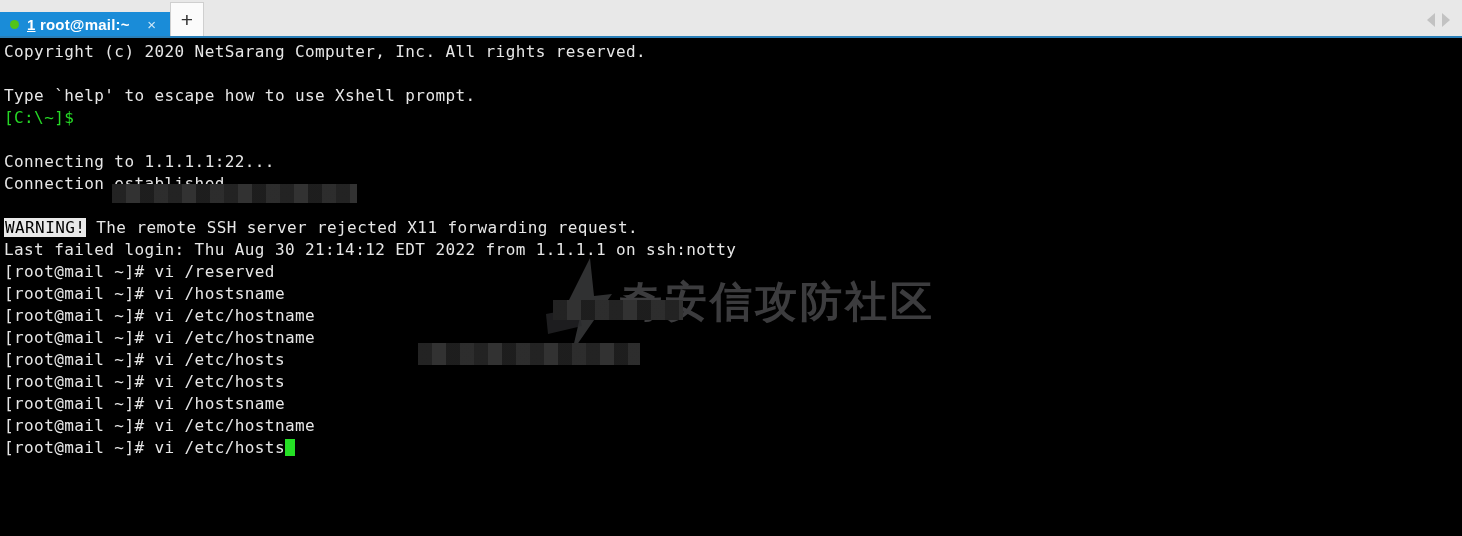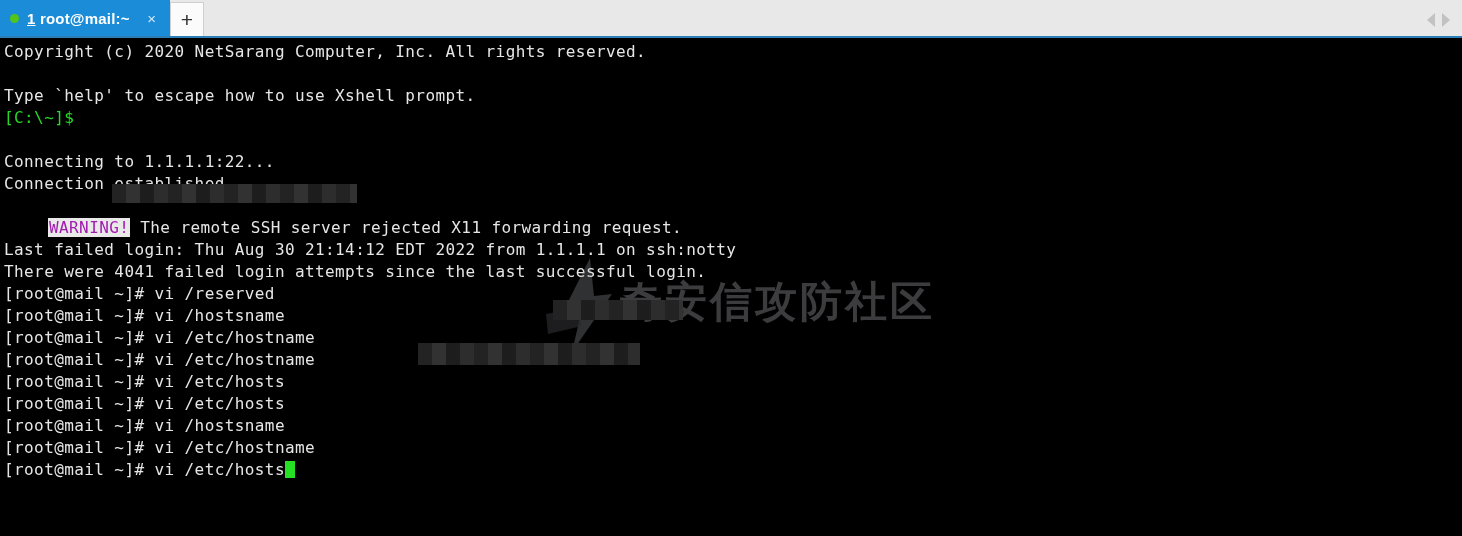--- a/index.html
+++ b/index.html
@@ -21,21 +21,21 @@
     height: 38px;
     background: #e8e8e8;
     border-bottom: 2px solid #2a7fb8;
     box-sizing: border-box;
     display: flex;
     align-items: flex-end;
     font-family: "Liberation Sans", sans-serif;
   }
   .tab {
     position: relative;
-    height: 36px;
+    height: 24px;
     background: #1a8cd8;
     display: flex;
     align-items: center;
     padding: 0 4px 0 10px;
     box-sizing: border-box;
     min-width: 170px;
     cursor: default;
   }
   .tab-dot {
     width: 9px;
@@ -122,23 +122,22 @@
     line-height: 22px;
     font-size: 16px;
     color: #e6e6e6;
     white-space: pre;
     font-family: "DejaVu Sans Mono", monospace;
     letter-spacing: 0.4px;
   }
   .line.green { color: #26d926; }
   .inv {
     background: #e9e9e9;
-    color: #a21caf;
+    color: #000000;
     padding: 0 1px;
-    margin-left: 44px;
   }
   .cursor {
     display: inline-block;
     width: 10px;
     height: 17px;
     background: #25e025;
     vertical-align: -3px;
   }
 
   
@@ -204,21 +203,20 @@
       <div class="line">Copyright (c) 2020 NetSarang Computer, Inc. All rights reserved.</div>
       <div class="line">&nbsp;</div>
       <div class="line">Type `help' to escape how to use Xshell prompt.</div>
       <div class="line green">[C:\~]$</div>
       <div class="line">&nbsp;</div>
       <div class="line">Connecting to 1.1.1.1:22...</div>
       <div class="line">Connection established.</div>
       <div class="line">&nbsp;</div>
       <div class="line"><span class="inv">WARNING!</span> The remote SSH server rejected X11 forwarding request.</div>
       <div class="line">Last failed login: Thu Aug 30 21:14:12 EDT 2022 from 1.1.1.1 on ssh:notty</div>
-      <div class="line">There were 4041 failed login attempts since the last successful login.</div>
       <div class="line">[root@mail ~]# vi /reserved</div>
       <div class="line">[root@mail ~]# vi /hostsname</div>
       <div class="line">[root@mail ~]# vi /etc/hostname</div>
       <div class="line">[root@mail ~]# vi /etc/hostname</div>
       <div class="line">[root@mail ~]# vi /etc/hosts</div>
       <div class="line">[root@mail ~]# vi /etc/hosts</div>
       <div class="line">[root@mail ~]# vi /hostsname</div>
       <div class="line">[root@mail ~]# vi /etc/hostname</div>
       <div class="line">[root@mail ~]# vi /etc/hosts<span class="cursor"></span></div>
     </div>

